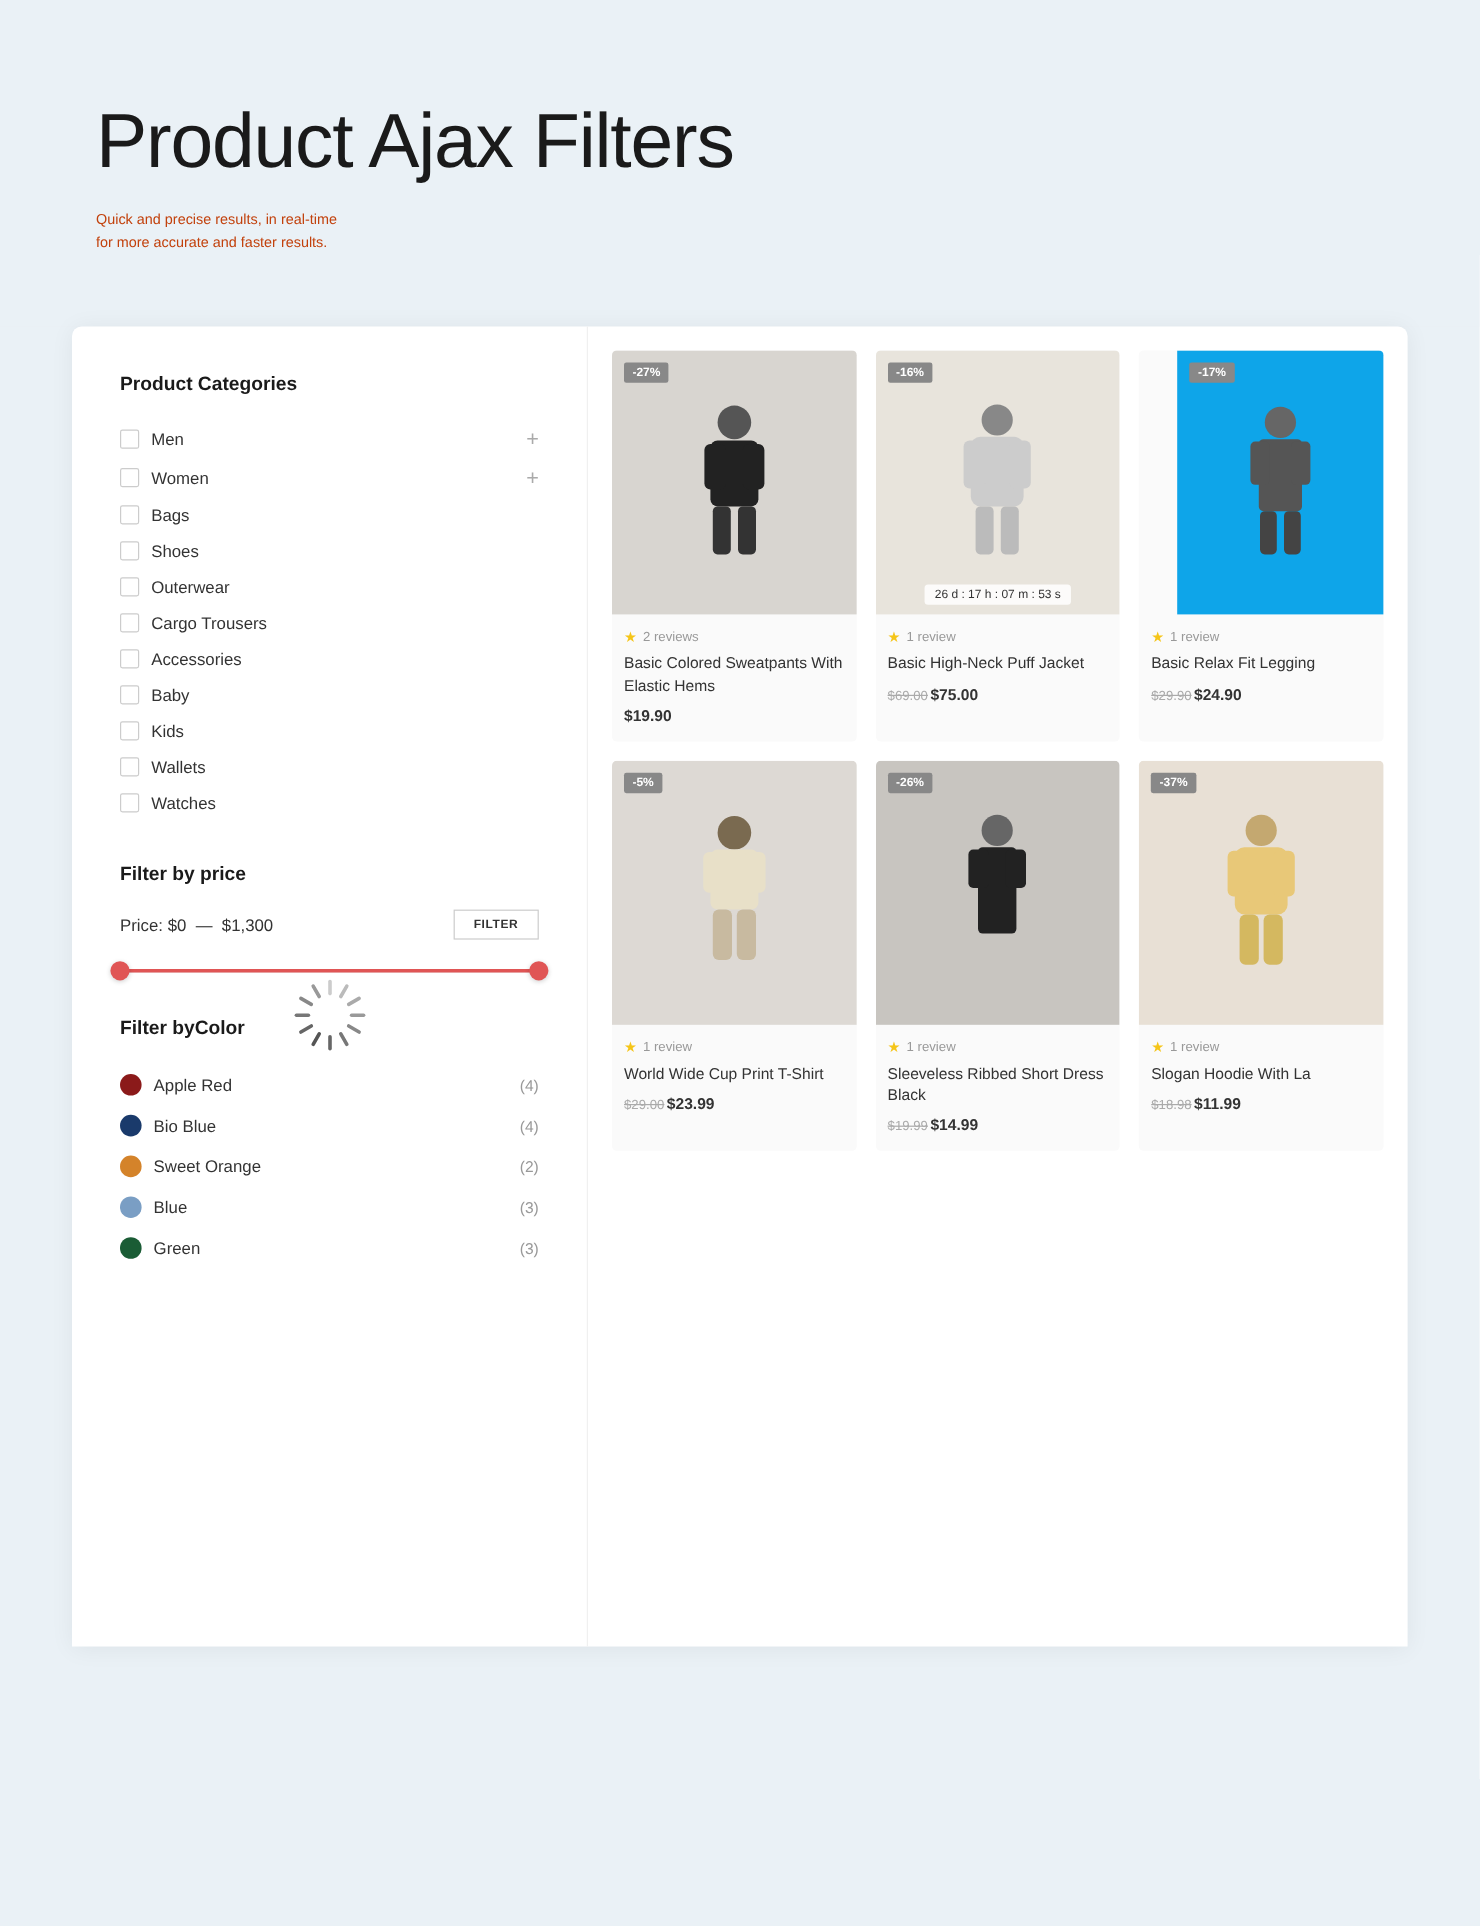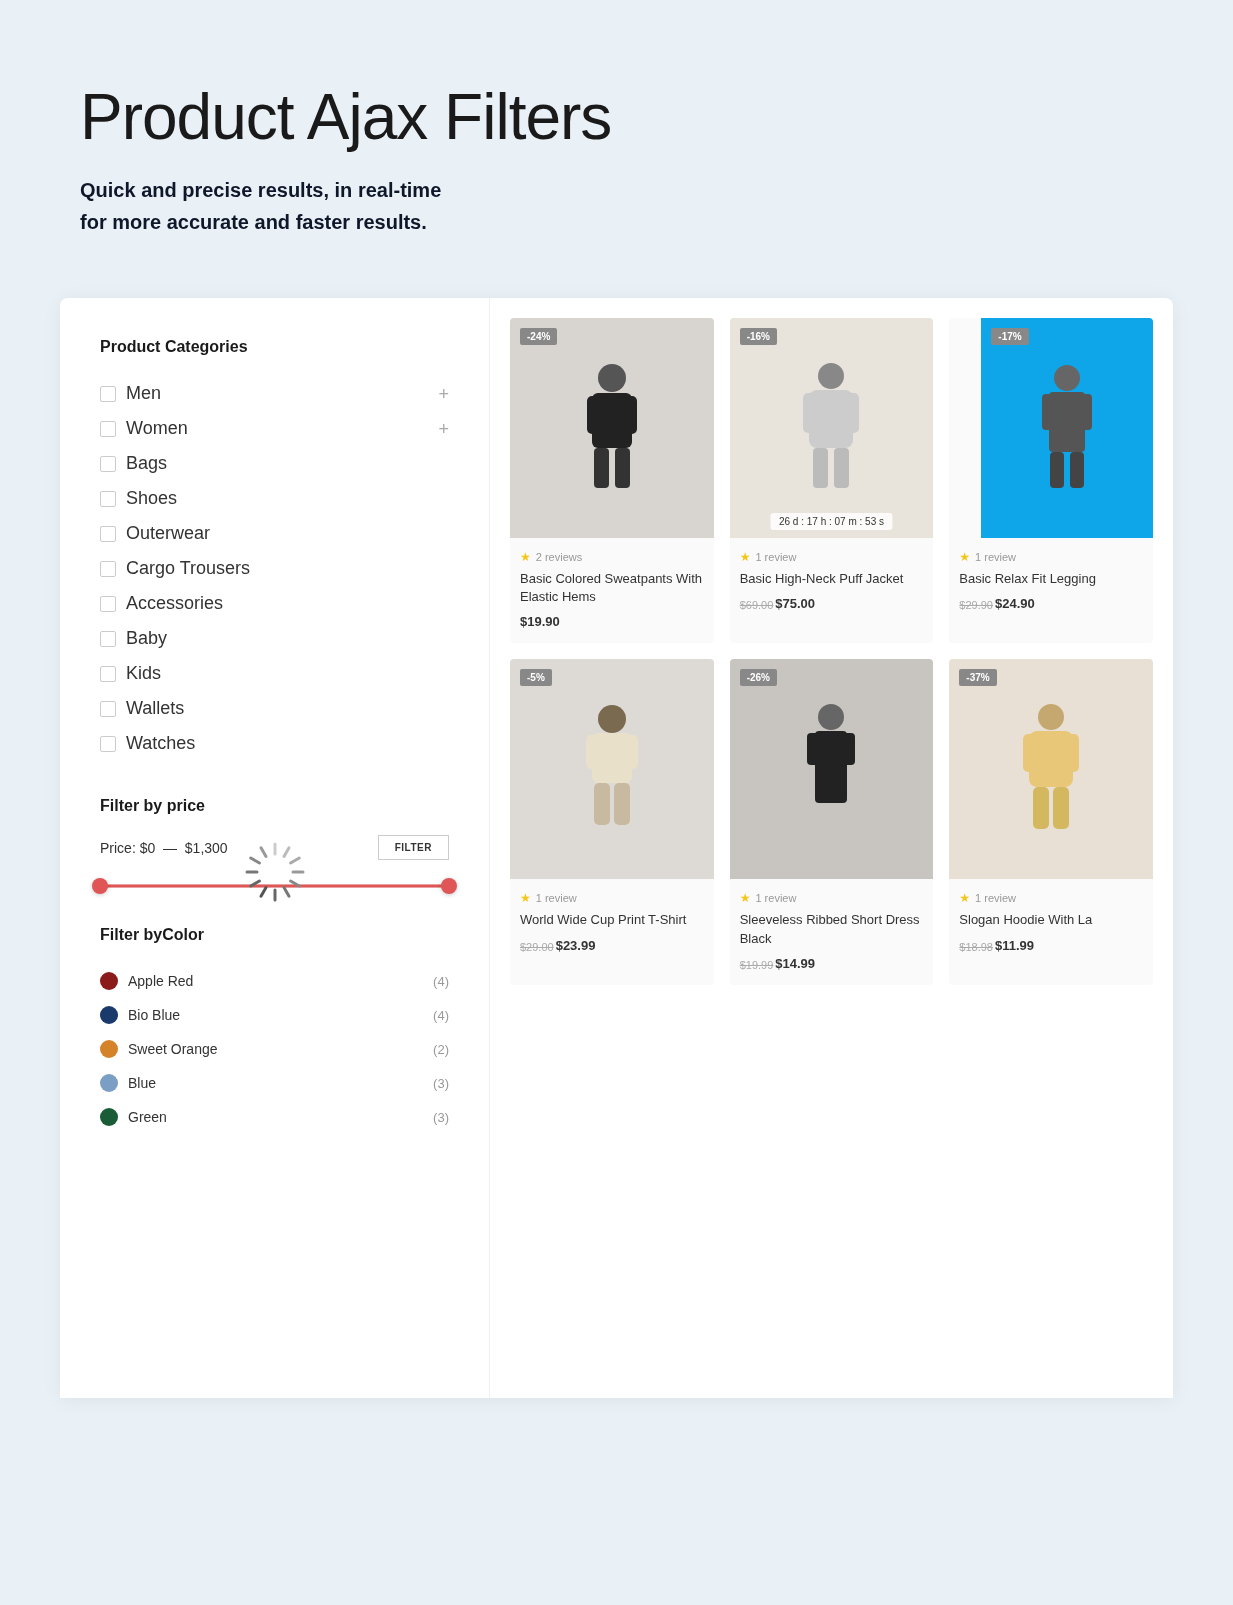--- a/index.html
+++ b/index.html
@@ -16,24 +16,24 @@
 
     .hero-title {
       font-size: 64px;
       font-weight: 300;
       color: #1a1a1a;
       letter-spacing: -1px;
       margin-bottom: 20px;
     }
 
     .hero-subtitle {
-      font-size: 20px;
-      color: #0f172a;
+      font-size: 12px;
+      color: #c2410c;
       line-height: 1.6;
-      font-weight: 700;
+      font-weight: 400;
     }
 
     .main-content {
       background: #fff;
       margin: 0 60px;
       border-radius: 8px 8px 0 0;
       display: flex;
       min-height: 1100px;
       box-shadow: 0 2px 20px rgba(0,0,0,0.06);
     }
@@ -75,21 +75,21 @@
       width: 16px;
       height: 16px;
       border: 1.5px solid #ccc;
       border-radius: 2px;
       background: #fff;
       cursor: pointer;
       flex-shrink: 0;
     }
 
     .category-label {
-      font-size: 18px;
+      font-size: 14px;
       color: #333;
     }
 
     .expand-btn {
       color: #aaa;
       font-size: 18px;
       font-weight: 300;
       cursor: pointer;
       line-height: 1;
     }
@@ -511,21 +511,21 @@
           <line x1="0" y1="-28" x2="0" y2="-18" stroke="#999" stroke-width="3" stroke-linecap="round" transform="rotate(330)"></line>
         </g>
       </svg>
     </div>
   </div>
 
   <div class="product-grid-area">
 
     <div class="product-card">
       <div class="product-image-container bg-dark">
-        <span class="product-badge sale">-24%</span>
+        <span class="product-badge sale">-27%</span>
         <div class="product-image-placeholder">
           <svg width="80" height="140" viewBox="0 0 80 140">
             <ellipse cx="40" cy="20" rx="14" ry="14" fill="#555"></ellipse>
             <rect x="20" y="35" width="40" height="55" rx="6" fill="#222"></rect>
             <rect x="15" y="38" width="18" height="38" rx="5" fill="#222"></rect>
             <rect x="47" y="38" width="18" height="38" rx="5" fill="#222"></rect>
             <rect x="22" y="90" width="15" height="40" rx="4" fill="#333"></rect>
             <rect x="43" y="90" width="15" height="40" rx="4" fill="#333"></rect>
           </svg>
         </div>

